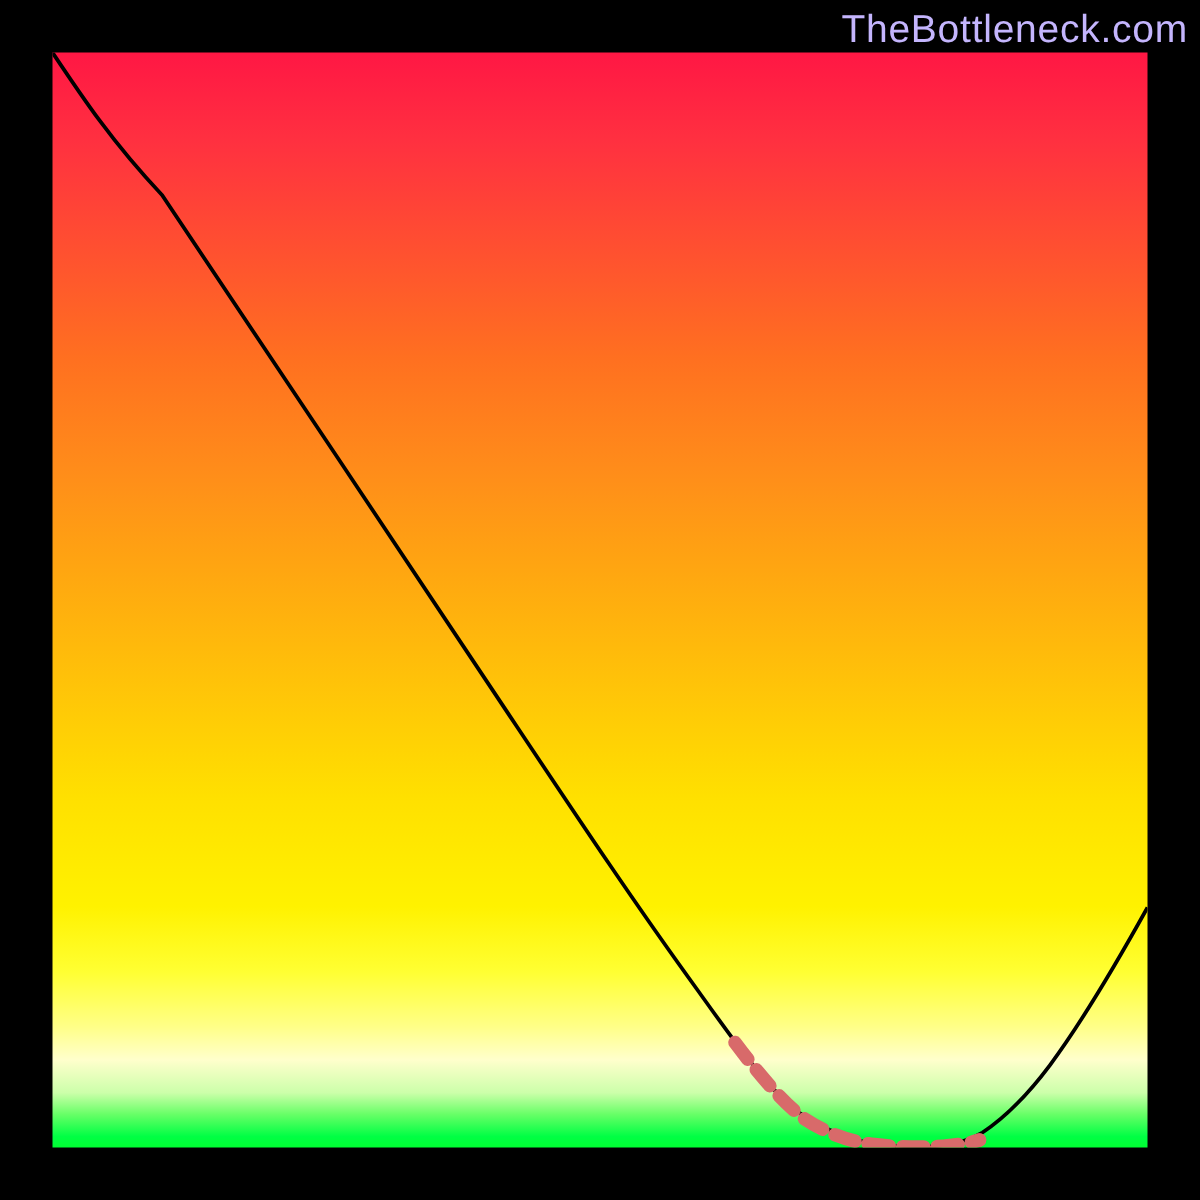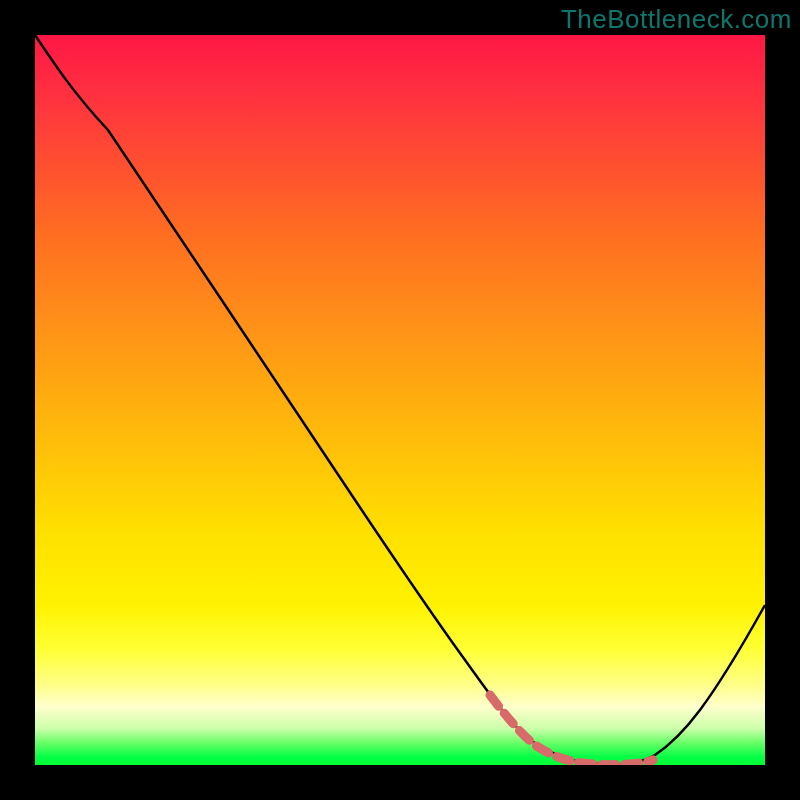--- a/index.html
+++ b/index.html
@@ -7,21 +7,21 @@
   .container {
     width: 800px;
     height: 800px;
     position: relative;
     background: #000;
   }
   .watermark {
     position: absolute;
     top: 4px;
     right: 8px;
-    color: #0f766e;
+    color: #c4b5fd;
     font-family: Arial, Helvetica, sans-serif;
     font-size: 26px;
     font-weight: 500;
     letter-spacing: 0.5px;
     z-index: 10;
   }
   .plot-area {
     position: absolute;
     left: 35px;
     top: 35px;

